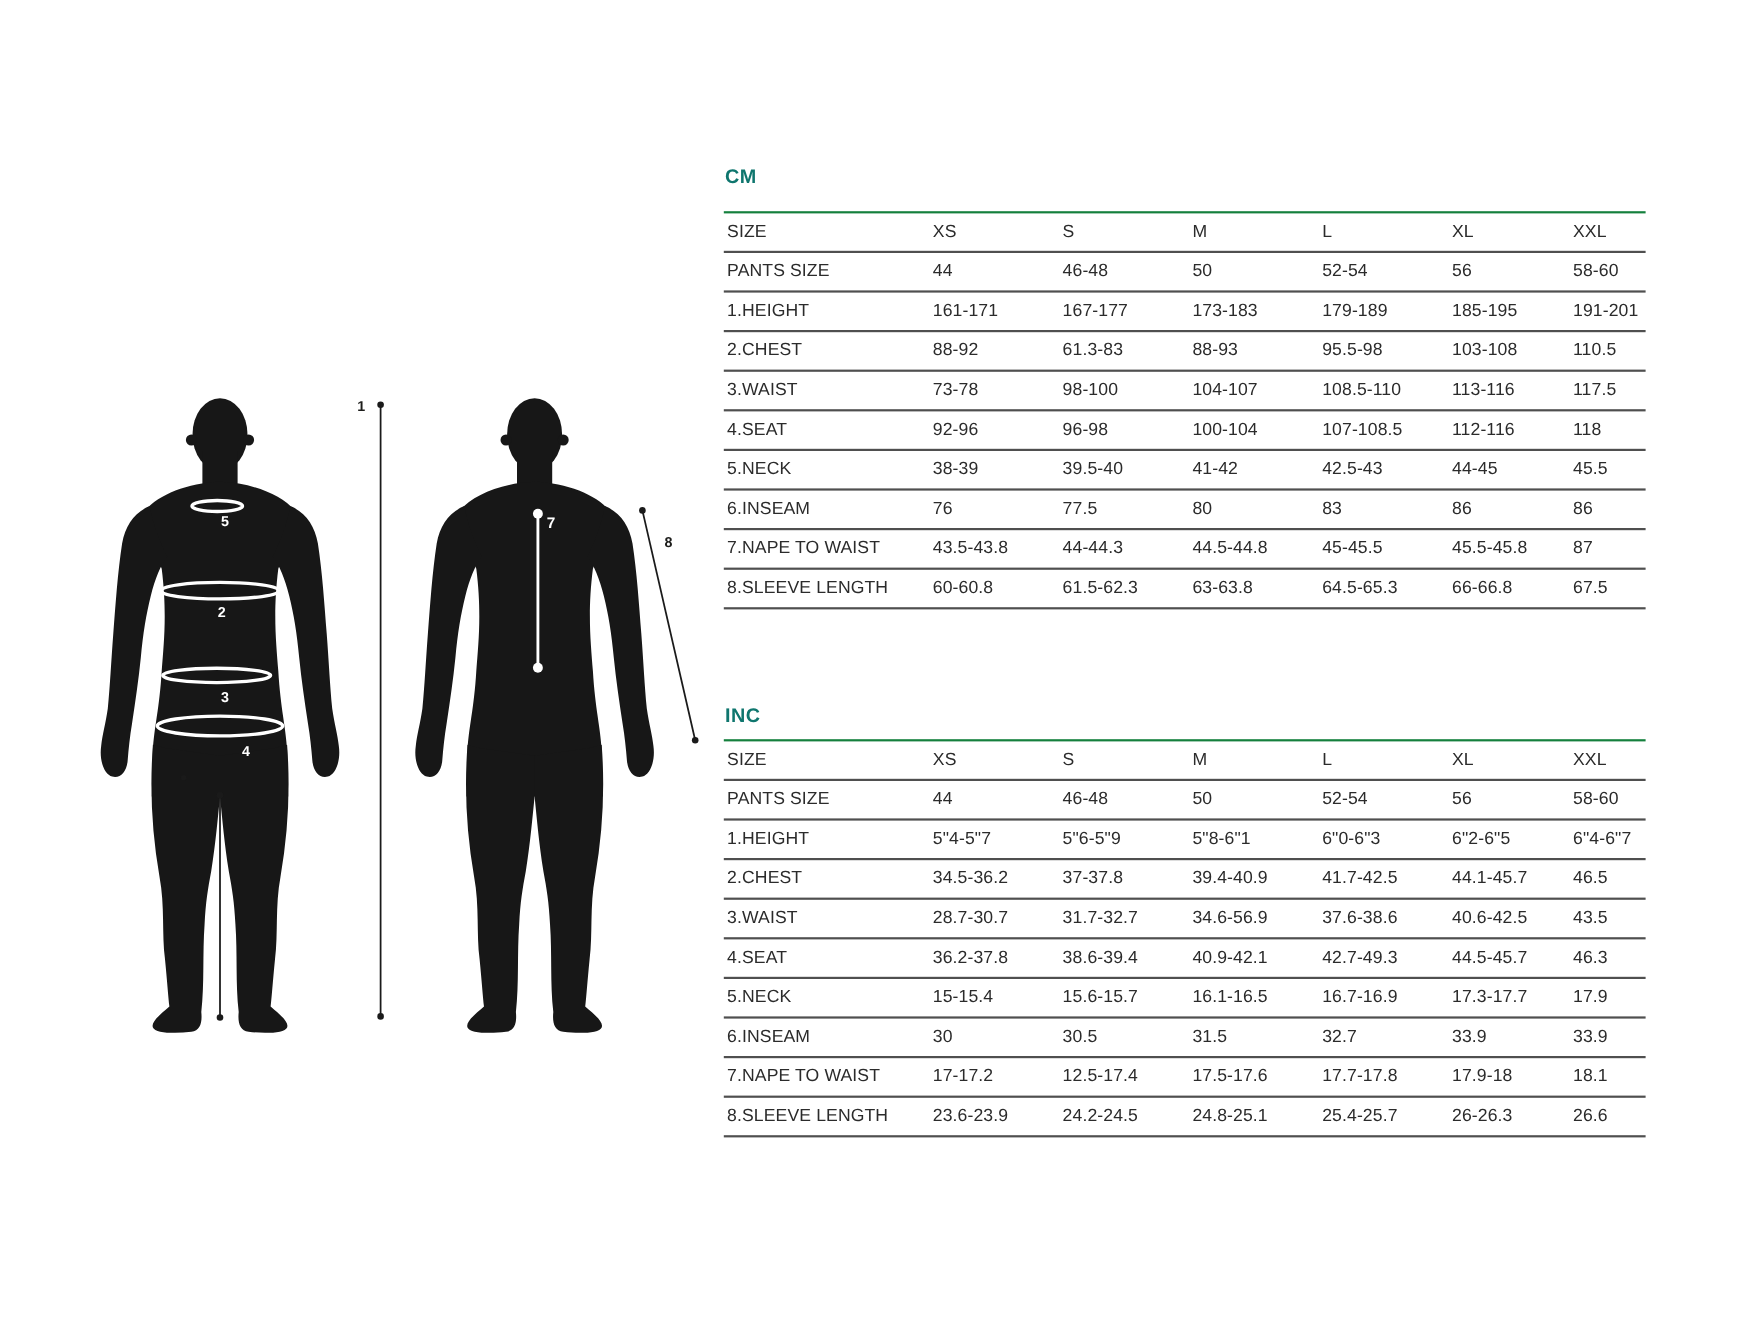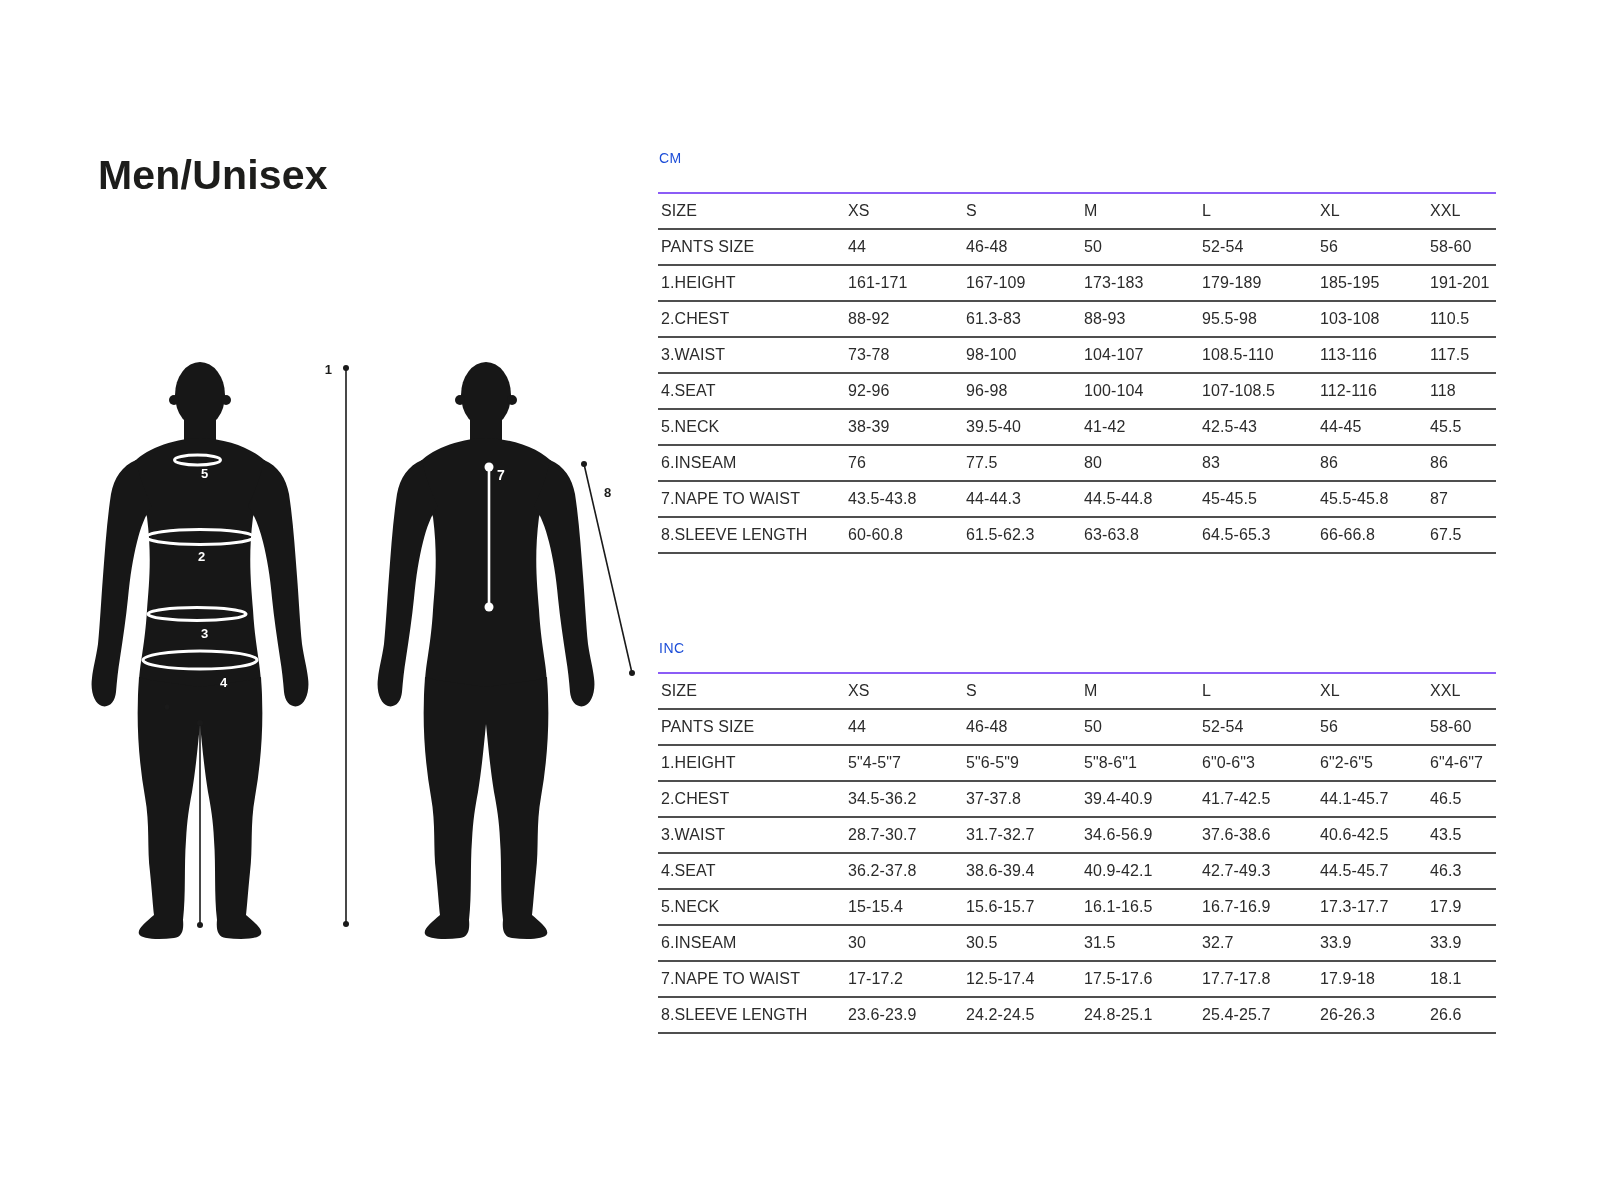--- a/index.html
+++ b/index.html
@@ -5,26 +5,26 @@
   html,body{margin:0;padding:0;background:#fff;}
   .page{
     position:relative;width:1600px;height:1200px;background:#ffffff;overflow:hidden;
     font-family:"Liberation Sans", sans-serif;color:#262626;
   }
   .page-title{
     position:absolute;left:98px;top:152px;font-size:41px;font-weight:600;
     letter-spacing:0.2px;color:#1d1d1b;white-space:nowrap;
   }
   .table-heading{
-    position:absolute;left:659px;font-size:14px;font-weight:400;color:#1d4ed8;letter-spacing:0.5px;
+    position:absolute;left:659px;font-size:18px;font-weight:700;color:#0f766e;letter-spacing:0.5px;
   }
   .heading-cm{top:150px;}
   .heading-inc{top:640px;}
   .size-table{
-    position:absolute;left:658px;width:838px;border-top:2px solid #8b5cf6;
+    position:absolute;left:658px;width:838px;border-top:2px solid #15803d;
   }
   .table-cm{top:192px;}
   .table-inc{top:672px;}
   .trow{
     display:grid;grid-template-columns:187px 118px 118px 118px 118px 110px 1fr;
     height:36px;box-sizing:border-box;border-bottom:2px solid #4f4f4f;align-items:center;
   }
   .tcell{
     font-size:16px;color:#2b2b2b;padding-left:3px;white-space:nowrap;letter-spacing:0.1px;
   }
@@ -36,21 +36,20 @@
   .white-line{stroke:#ffffff;stroke-width:2.6;}
   .white-dot{fill:#ffffff;}
   .num-dark{font-family:"Liberation Sans",sans-serif;font-size:13px;font-weight:600;fill:#1d1d1b;}
   .num-white{font-family:"Liberation Sans",sans-serif;font-size:13px;font-weight:600;fill:#ffffff;}
 </style>
 </head>
 <body>
 
 <div class="page">
 
-  <div class="page-title">Men/Unisex</div>
 
   <div class="table-heading heading-cm">CM</div>
   <div class="size-table table-cm">
       <div class="trow">
         <div class="tcell">SIZE</div>
         <div class="tcell">XS</div>
         <div class="tcell">S</div>
         <div class="tcell">M</div>
         <div class="tcell">L</div>
         <div class="tcell">XL</div>
@@ -61,21 +60,21 @@
         <div class="tcell">44</div>
         <div class="tcell">46-48</div>
         <div class="tcell">50</div>
         <div class="tcell">52-54</div>
         <div class="tcell">56</div>
         <div class="tcell">58-60</div>
       </div>
       <div class="trow">
         <div class="tcell">1.HEIGHT</div>
         <div class="tcell">161-171</div>
-        <div class="tcell">167-109</div>
+        <div class="tcell">167-177</div>
         <div class="tcell">173-183</div>
         <div class="tcell">179-189</div>
         <div class="tcell">185-195</div>
         <div class="tcell">191-201</div>
       </div>
       <div class="trow">
         <div class="tcell">2.CHEST</div>
         <div class="tcell">88-92</div>
         <div class="tcell">61.3-83</div>
         <div class="tcell">88-93</div>

